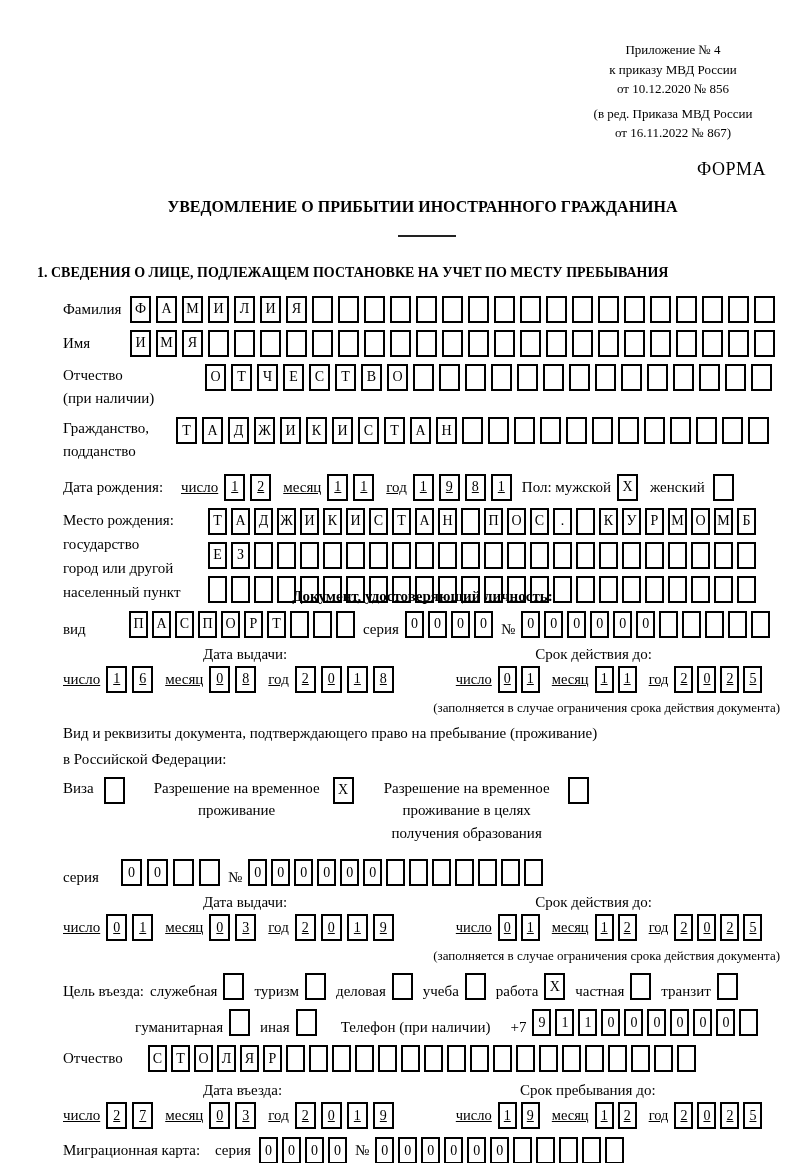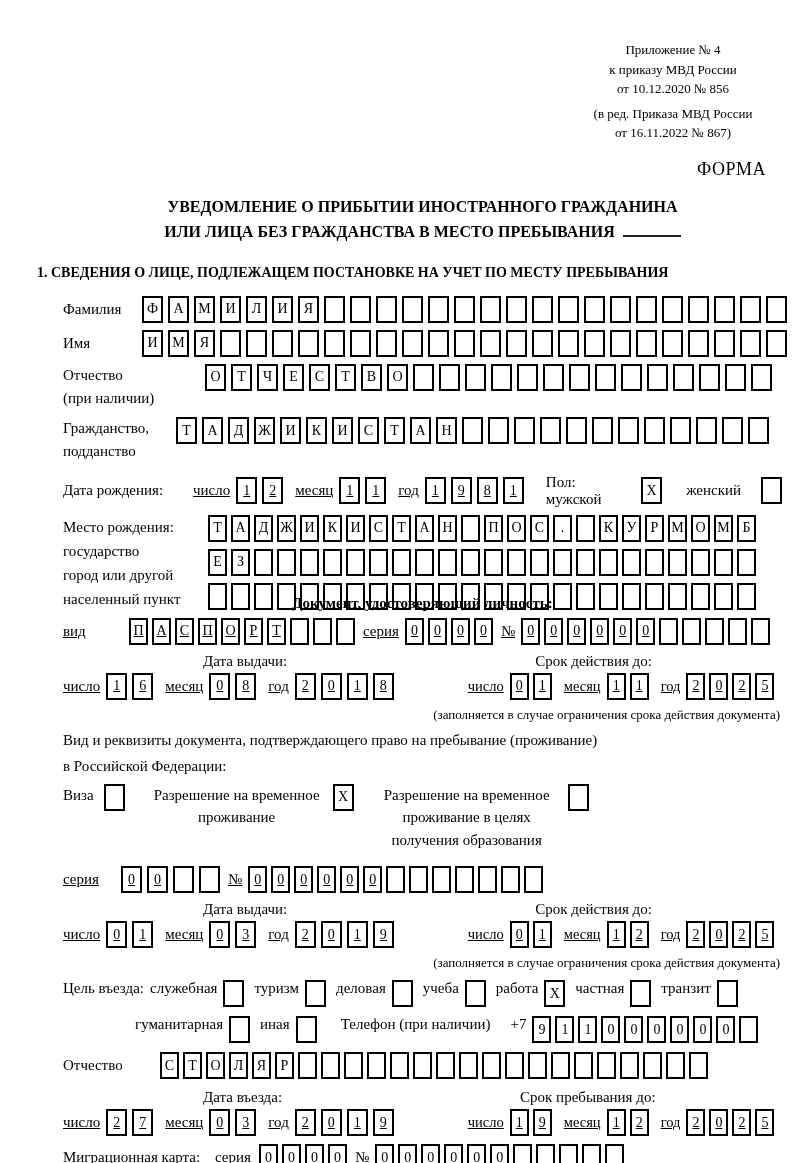--- a/index.html
+++ b/index.html
@@ -10,52 +10,52 @@
   .topblock{width:190px;font-size:13px;line-height:1.5;}
   .topblock .gap{margin-top:5px;}
   .forma{text-align:right;padding-right:16px;font-weight:normal;font-size:18px;margin-top:16px;letter-spacing:.5px;}
 
   .title{text-align:center;font-weight:bold;font-size:16px;margin-top:14px;line-height:1.6;}
   .underline{display:inline-block;width:58px;border-bottom:2px solid #222;height:.9em;margin-left:8px;}
 
   .section{font-weight:bold;font-size:14px;margin:20px 0 15px -26px;white-space:nowrap;}
 
   .frow{display:flex;align-items:flex-start;margin-bottom:7px;}
-  .frow.center{align-items:center;gap:12px;}
+  .frow.center{align-items:center;}
   .flabel{flex:none;}
   .lbl2{line-height:1.55;}
 
   .boxrow{display:inline-flex;gap:5px;}
   .boxrow.sm{gap:4px;}
   .box{flex:none;width:17px;height:23px;border:2px solid #000;display:inline-flex;align-items:center;justify-content:center;font-size:14px;line-height:1;}
   .boxrow.sm .box{width:15px;}
 
   .dg{display:inline-flex;align-items:center;text-decoration:underline;}
   .dg .dglabel{margin:0 6px 0 12px;}
   .dg .dglabel:first-child{margin-left:0;}
   .dg.compact{font-size:14.5px;}
   .dg.compact .box{width:15px;}
   .dg.compact .boxrow{gap:4px;}
 
   .dhrow{display:flex;margin-bottom:3px;}
   .note-right{text-align:right;font-size:13px;margin:2px 2px 9px 0;}
 
-  .docline{display:flex;align-items:center;margin-bottom:8px;text-decoration:underline;}
+  .docline{display:flex;align-items:flex-end;margin-bottom:8px;}
   .docline .ml{margin-left:8px;margin-right:6px;}
 
   .resline{margin-bottom:9px;}
   .optrow{display:flex;align-items:flex-start;margin:2px 0 15px;}
   .opt{display:flex;align-items:flex-start;}
   .opt .optlabel{text-align:center;line-height:1.5;}
   .opt .cb{margin-left:10px;}
   .opt2 .optlabel{margin-left:28px;}
   .opt3 .optlabel{width:172px;margin-left:26px;}
   .opt4 .optlabel{width:182px;margin-left:22px;}
 
-  .purrow{display:flex;align-items:flex-start;margin-bottom:9px;white-space:nowrap;}
+  .purrow{display:flex;align-items:flex-end;margin-bottom:9px;white-space:nowrap;}
   .purrow .pl{margin-right:6px;}
   .purrow .cb{margin-right:10px;}
   .purrow.indent{padding-left:72px;}
 
   .bpblock{display:flex;margin-bottom:4px;}
   .bplabels{width:145px;line-height:1.6;}
   .bpboxes .boxrow{margin-bottom:7px;display:flex;}
 
   .mig{display:flex;align-items:center;margin-bottom:9px;}
   .mig .ml{margin-left:8px;margin-right:6px;}
@@ -72,21 +72,21 @@
       <div>от 10.12.2020 № 856</div>
       <div class="gap">(в ред. Приказа МВД России</div>
       <div>от 16.11.2022 № 867)</div>
     </div>
   </div>
 
   <div class="forma">ФОРМА</div>
 
   <div class="title">
     <div>УВЕДОМЛЕНИЕ О ПРИБЫТИИ ИНОСТРАННОГО ГРАЖДАНИНА</div>
-    <div><span>ИЛИ ЛИЦА БЕЗ ГРАЖДАНСТВА В МЕСТО ПРЕБЫВАНИЯ</span><span class="underline"></span></div>
+    <div><span class="underline"></span></div>
   </div>
 
   <div class="section">1. СВЕДЕНИЯ О ЛИЦЕ, ПОДЛЕЖАЩЕМ ПОСТАНОВКЕ НА УЧЕТ ПО МЕСТУ ПРЕБЫВАНИЯ</div>
 
   <div class="frow center">
     <span class="flabel" style="width:67px">Фамилия</span>
     <span class="boxrow">
         <span class="box">Ф</span>
         <span class="box">А</span>
         <span class="box">М</span>

